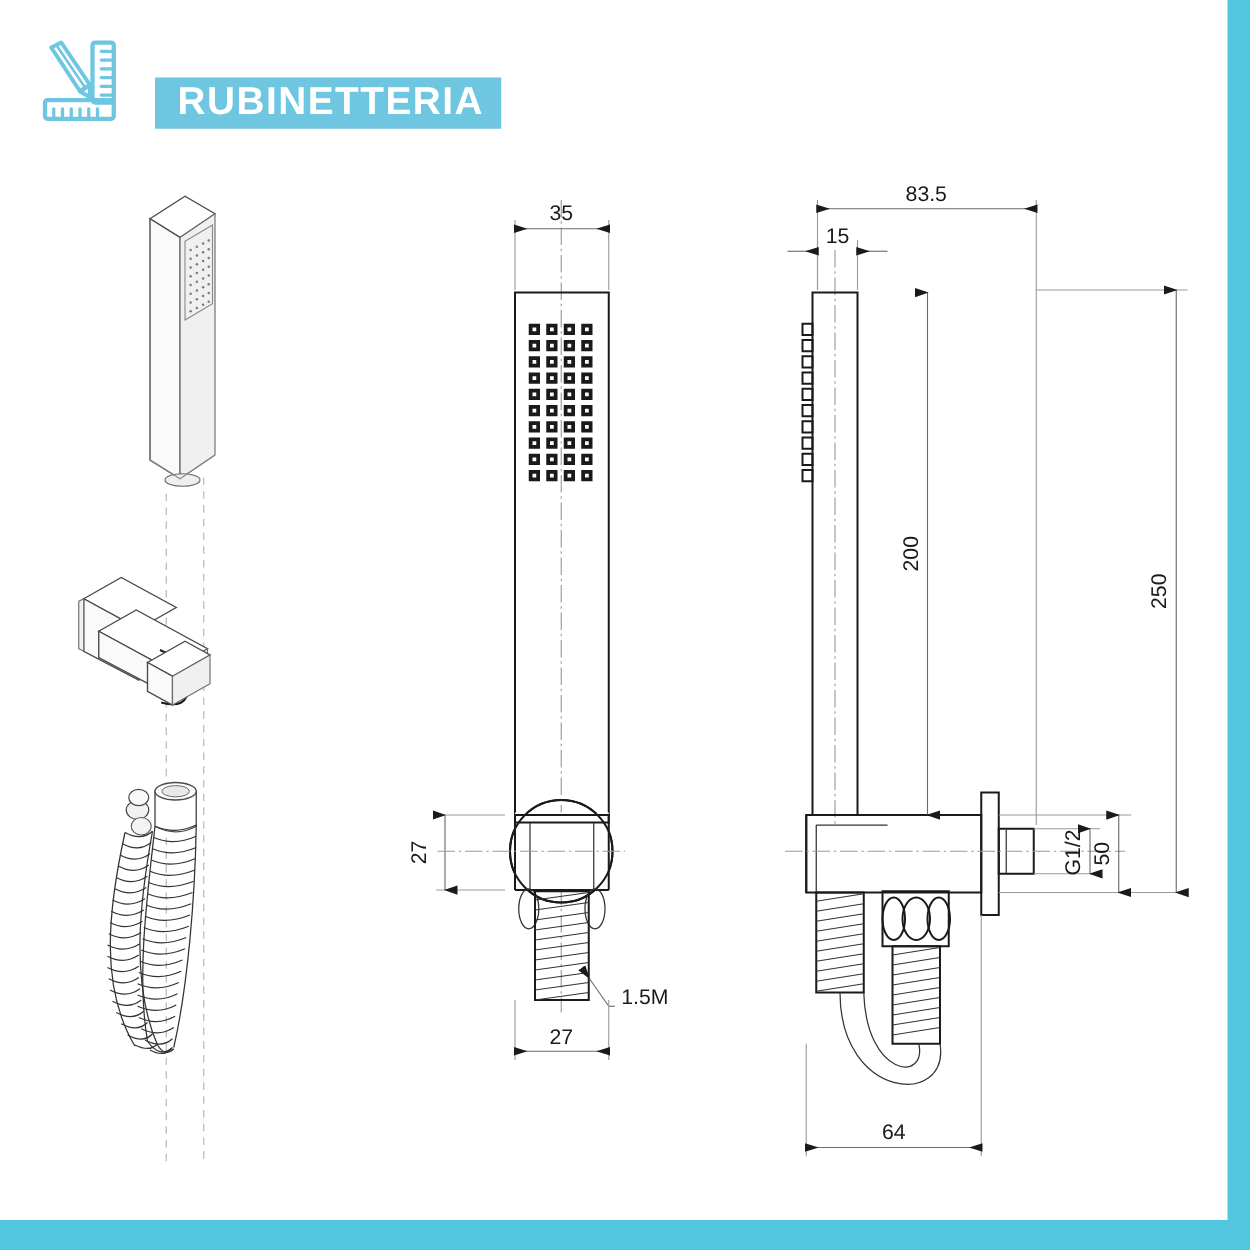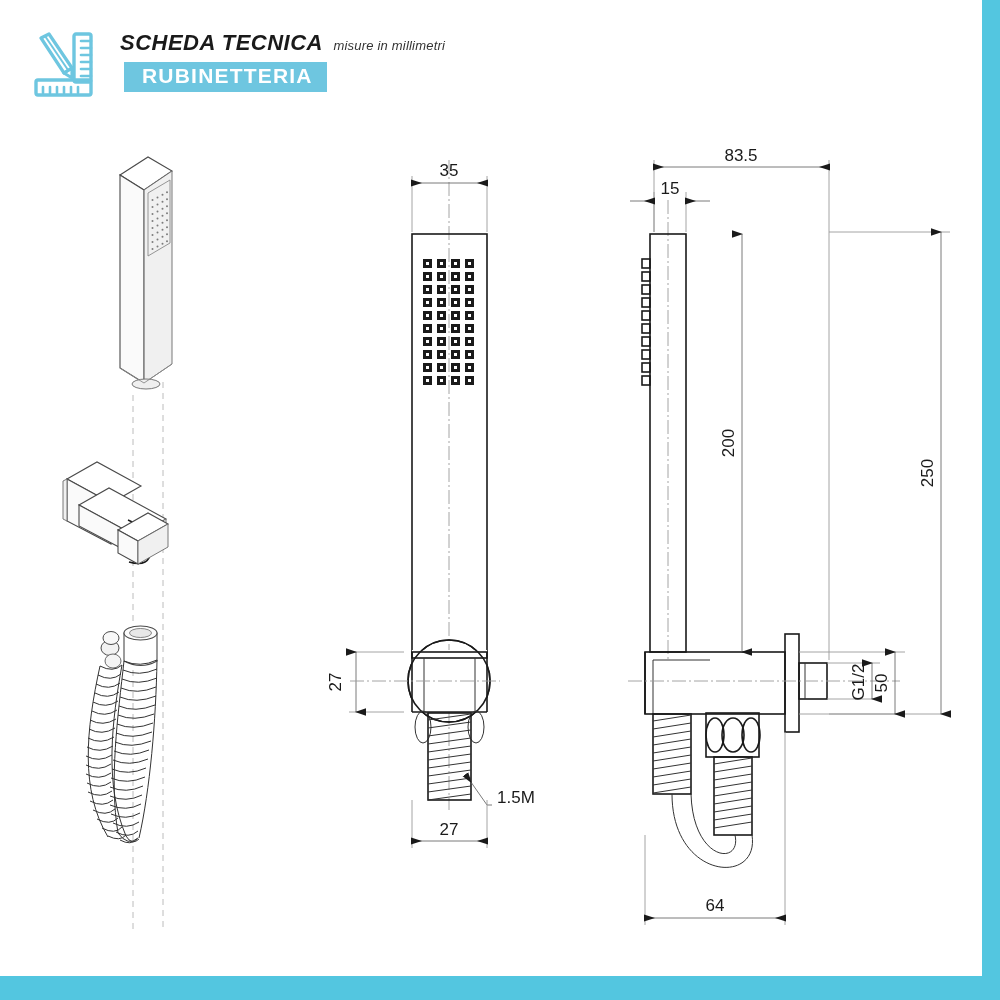--- a/index.html
+++ b/index.html
@@ -30,21 +30,21 @@
     font-style:italic;font-weight:normal;font-size:13px;color:#333;
     margin-left:6px;letter-spacing:.2px;
   }
   .banner{
     position:absolute;left:96px;top:34px;
     background:#6ec6e0;padding:3px 14px 5px 18px;
     display:inline-block;
   }
   .banner-text{
     font-family:"Liberation Sans", sans-serif;
-    font-weight:bold;font-size:21px;color:#ffffff;letter-spacing:1.2px;
+    font-weight:bold;font-size:31px;color:#ffffff;letter-spacing:1.2px;
     line-height:1.05;
   }
 
   
   svg.draw{position:absolute;left:0;top:0;width:1000px;height:1000px;}
   .ln{stroke:#1a1a1a;stroke-width:1.6;fill:none;}
   .ln-thin{stroke:#333;stroke-width:1;fill:none;}
   .ln-light{stroke:#8a8a8a;stroke-width:.9;fill:none;}
   .dim{stroke:#6b6b6b;stroke-width:.9;fill:none;}
   .dimext{stroke:#9a9a9a;stroke-width:.9;fill:none;}
@@ -515,24 +515,20 @@
         </g>
 
         <g stroke="#6ec6e0" stroke-width="3.2" fill="none" stroke-linejoin="round">
           <path d="M13,6 L21,2 L44,36 L36,41 Z"></path>
           <path d="M36,41 L44,36 L44,46 Z"></path>
         </g>
         <path d="M17,4 L40,38" stroke="#6ec6e0" stroke-width="2" fill="none"></path>
       </svg>
     </div>
 
-    <div class="title-line">
-      <span class="title-main">SCHEDA TECNICA</span>
-      <span class="title-sub">misure in millimetri</span>
-    </div>
 
     <div class="banner">
       <span class="banner-text">RUBINETTERIA</span>
     </div>
   </div>
 
   <div class="edge-right"></div>
   <div class="edge-bottom"></div>
 </div>
 

